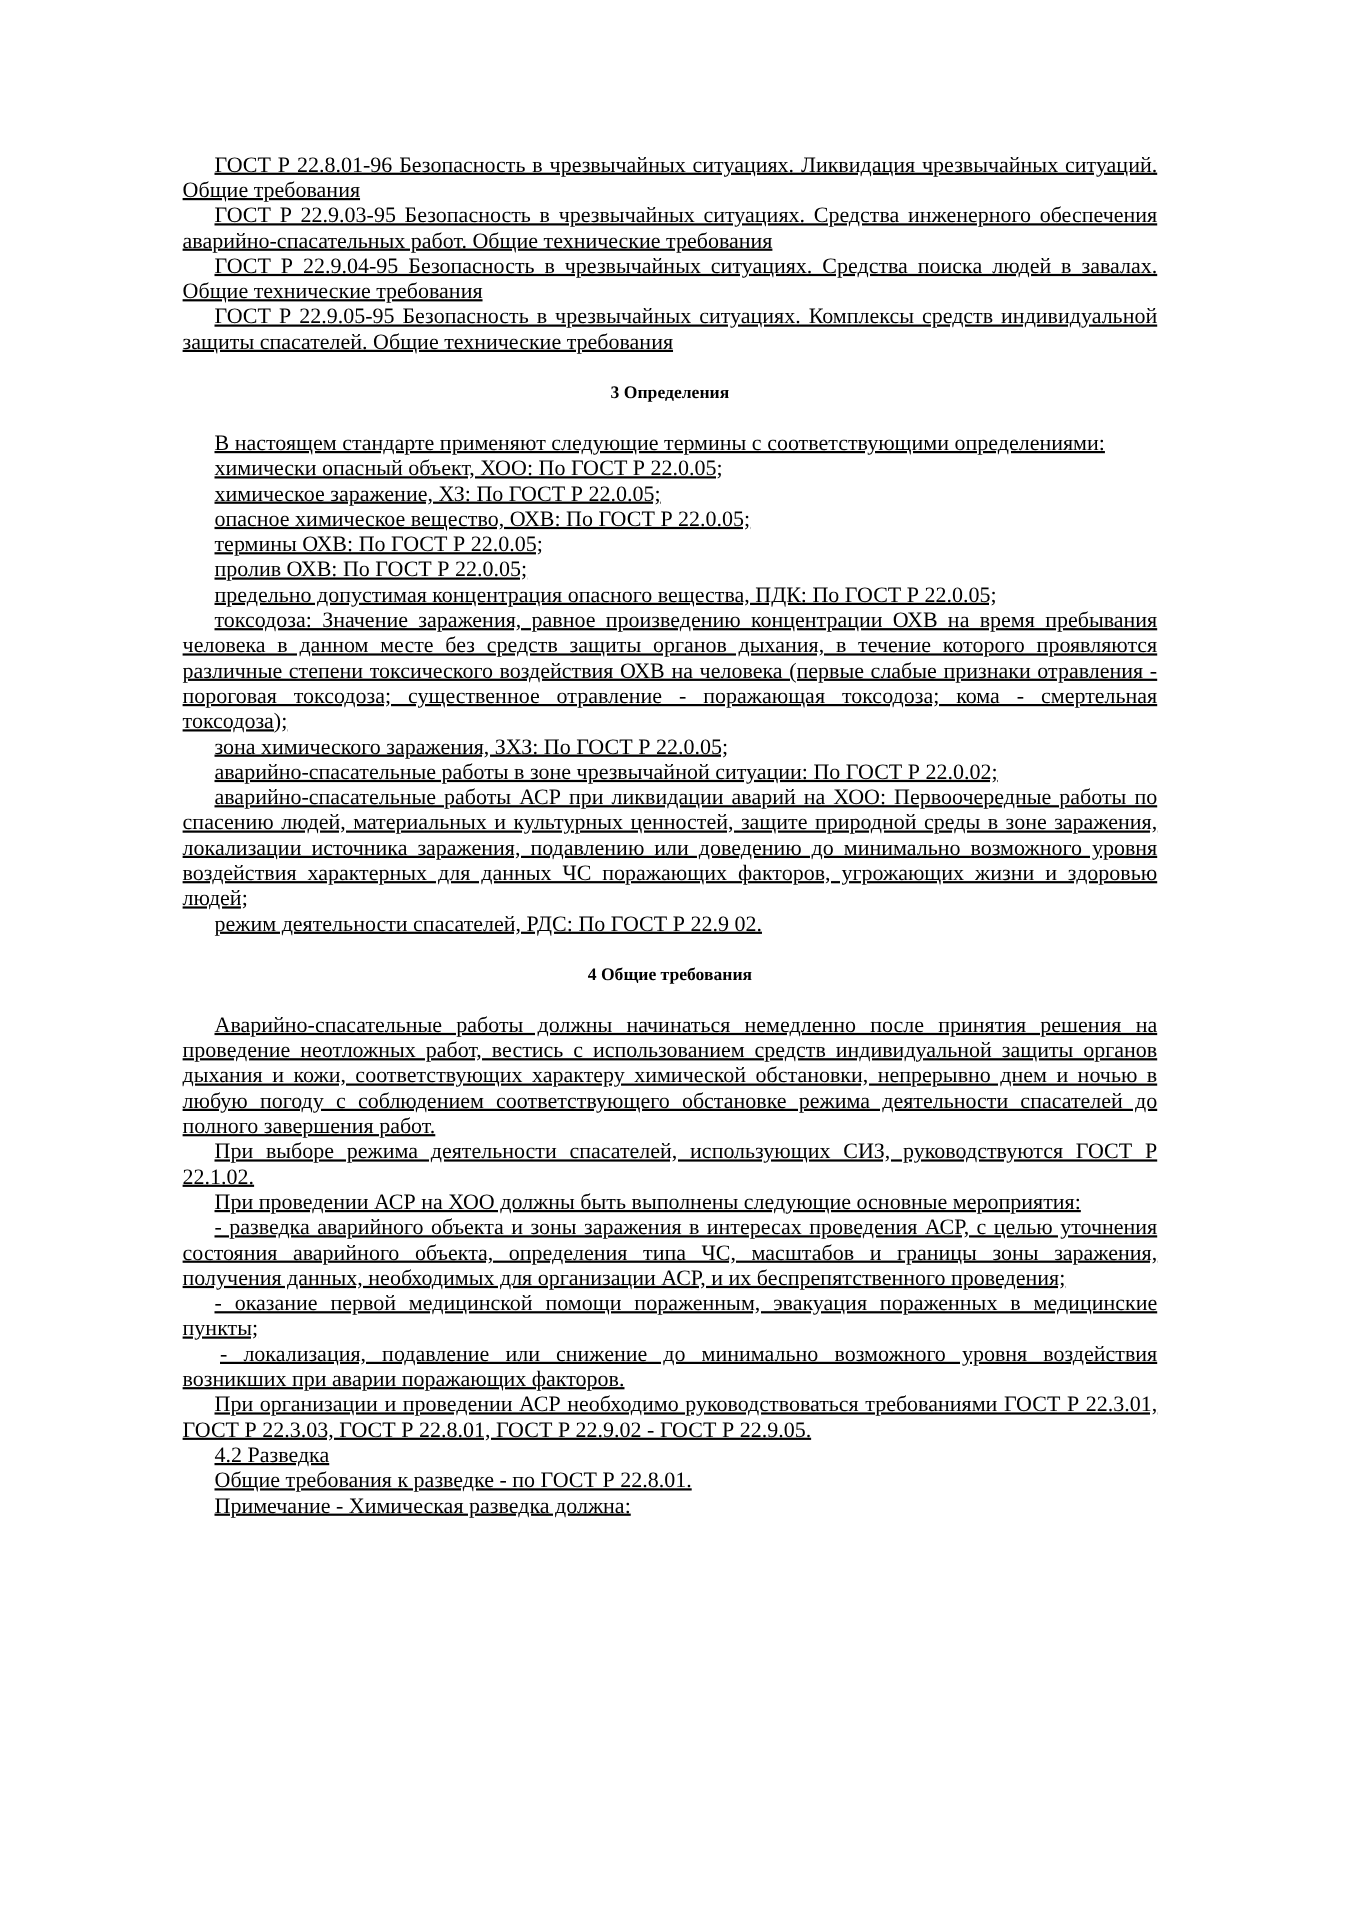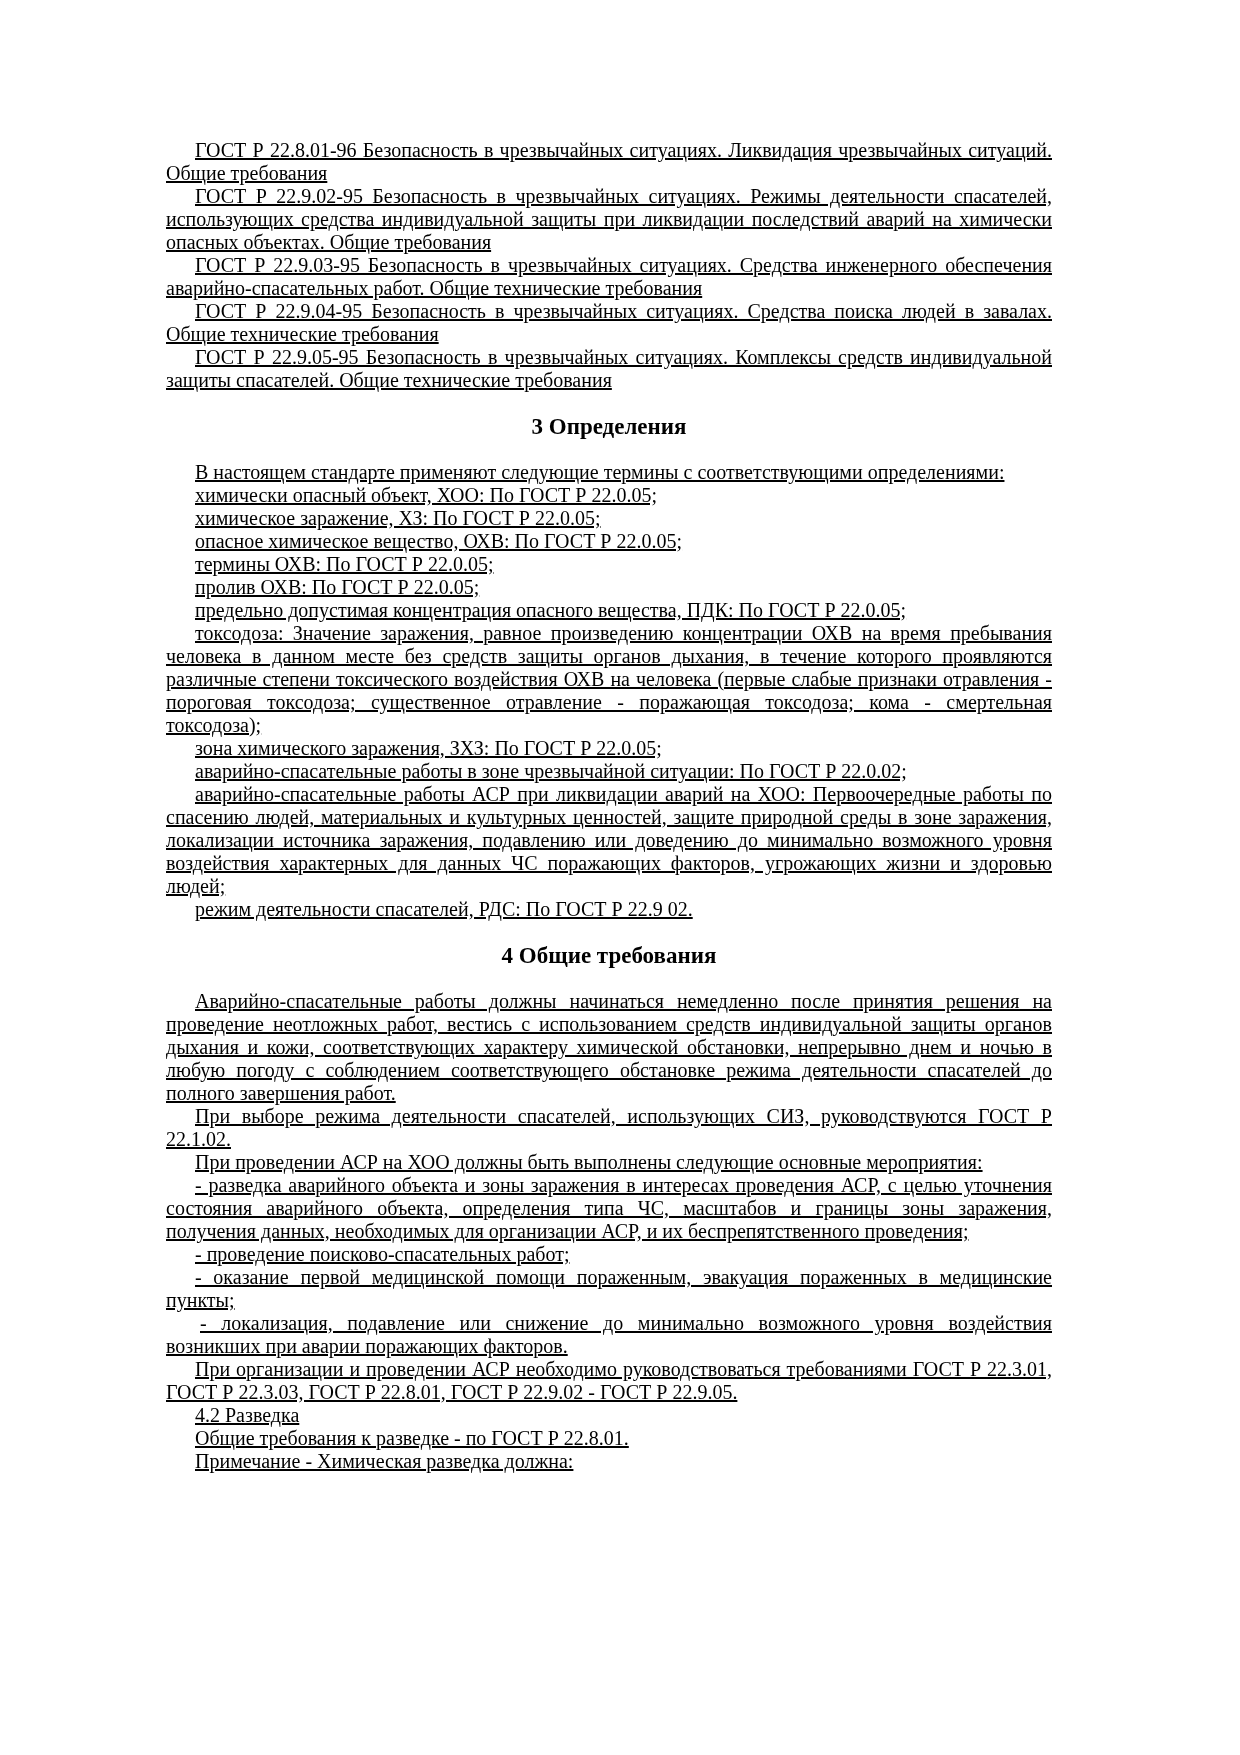--- a/index.html
+++ b/index.html
@@ -31,34 +31,33 @@
     text-align: justify;
     text-justify: inter-word;
     text-decoration: underline;
   }
   .para.dash-space {
     text-indent: 34px; 
   }
   .heading {
     margin: 23px 0 23px 0;
     padding: 0;
-    font-size: 23px;
+    font-size: 16px;
     line-height: 23px;
     font-weight: bold;
     text-align: center;
     text-indent: 0;
   }
 </style>
 </head>
 <body>
 
 <div class="page">
 
   <p class="para">ГОСТ Р 22.8.01-96 Безопасность в чрезвычайных ситуациях. Ликвидация чрезвычайных ситуаций. Общие требования</p>
-  <p class="para">ГОСТ Р 22.9.02-95 Безопасность в чрезвычайных ситуациях. Режимы деятельности спасателей, использующих средства индивидуальной защиты при ликвидации последствий аварий на химически опасных объектах. Общие требования</p>
   <p class="para">ГОСТ Р 22.9.03-95 Безопасность в чрезвычайных ситуациях. Средства инженерного обеспечения аварийно-спасательных работ. Общие технические требования</p>
   <p class="para">ГОСТ Р 22.9.04-95 Безопасность в чрезвычайных ситуациях. Средства поиска людей в завалах. Общие технические требования</p>
   <p class="para">ГОСТ Р 22.9.05-95 Безопасность в чрезвычайных ситуациях. Комплексы средств индивидуальной защиты спасателей. Общие технические требования</p>
 
   <h2 class="heading">3 Определения</h2>
 
   <p class="para">В настоящем стандарте применяют следующие термины с соответствующими определениями:</p>
   <p class="para">химически опасный объект, ХОО: По ГОСТ Р 22.0.05;</p>
   <p class="para">химическое заражение, ХЗ: По ГОСТ Р 22.0.05;</p>
   <p class="para">опасное химическое вещество, ОХВ: По ГОСТ Р 22.0.05;</p>
@@ -70,21 +69,20 @@
   <p class="para">аварийно-спасательные работы в зоне чрезвычайной ситуации: По ГОСТ Р 22.0.02;</p>
   <p class="para">аварийно-спасательные работы АСР при ликвидации аварий на ХОО: Первоочередные работы по спасению людей, материальных и культурных ценностей, защите природной среды в зоне заражения, локализации источника заражения, подавлению или доведению до минимально возможного уровня воздействия характерных для данных ЧС поражающих факторов, угрожающих жизни и здоровью людей;</p>
   <p class="para">режим деятельности спасателей, РДС: По ГОСТ Р 22.9 02.</p>
 
   <h2 class="heading">4 Общие требования</h2>
 
   <p class="para">Аварийно-спасательные работы должны начинаться немедленно после принятия решения на проведение неотложных работ, вестись с использованием средств индивидуальной защиты органов дыхания и кожи, соответствующих характеру химической обстановки, непрерывно днем и ночью в любую погоду с соблюдением соответствующего обстановке режима деятельности спасателей до полного завершения работ.</p>
   <p class="para">При выборе режима деятельности спасателей, использующих СИЗ, руководствуются ГОСТ Р 22.1.02.</p>
   <p class="para">При проведении АСР на ХОО должны быть выполнены следующие основные мероприятия:</p>
   <p class="para">- разведка аварийного объекта и зоны заражения в интересах проведения АСР, с целью уточнения состояния аварийного объекта, определения типа ЧС, масштабов и границы зоны заражения, получения данных, необходимых для организации АСР, и их беспрепятственного проведения;</p>
-  <p class="para">- проведение поисково-спасательных работ;</p>
   <p class="para">- оказание первой медицинской помощи пораженным, эвакуация пораженных в медицинские пункты;</p>
   <p class="para dash-space">- локализация, подавление или снижение до минимально возможного уровня воздействия возникших при аварии поражающих факторов.</p>
   <p class="para">При организации и проведении АСР необходимо руководствоваться требованиями ГОСТ Р 22.3.01, ГОСТ Р 22.3.03, ГОСТ Р 22.8.01, ГОСТ Р 22.9.02 - ГОСТ Р 22.9.05.</p>
   <p class="para">4.2 Разведка</p>
   <p class="para">Общие требования к разведке - по ГОСТ Р 22.8.01.</p>
   <p class="para">Примечание - Химическая разведка должна:</p>
 
 </div>
 
 </body></html>

